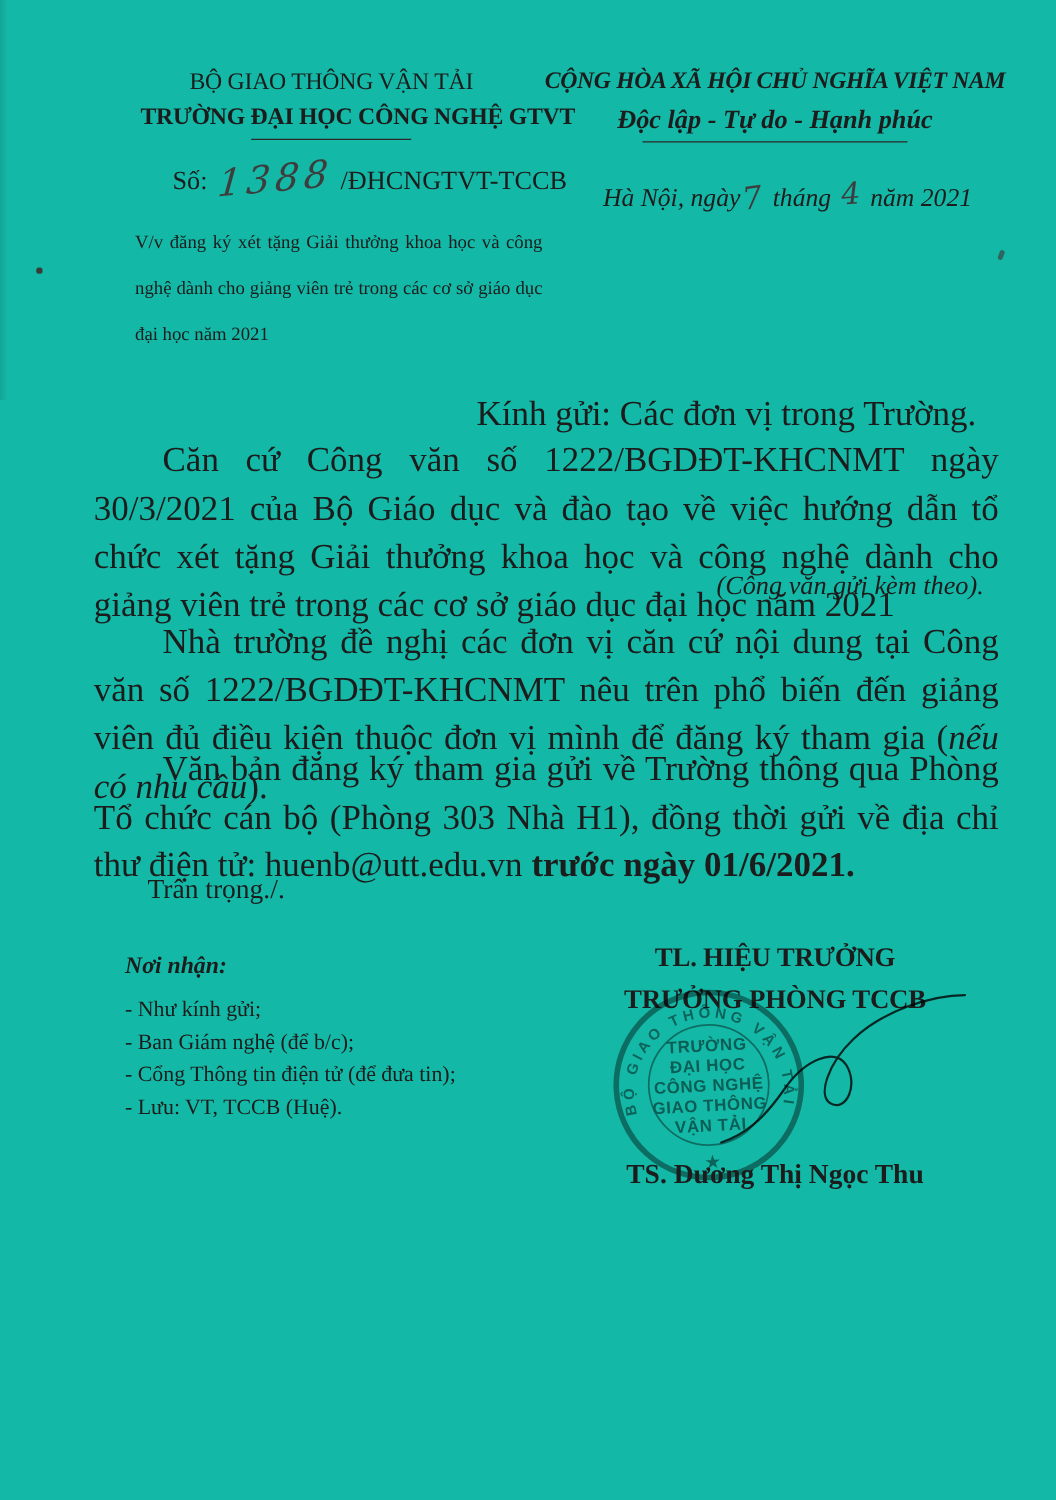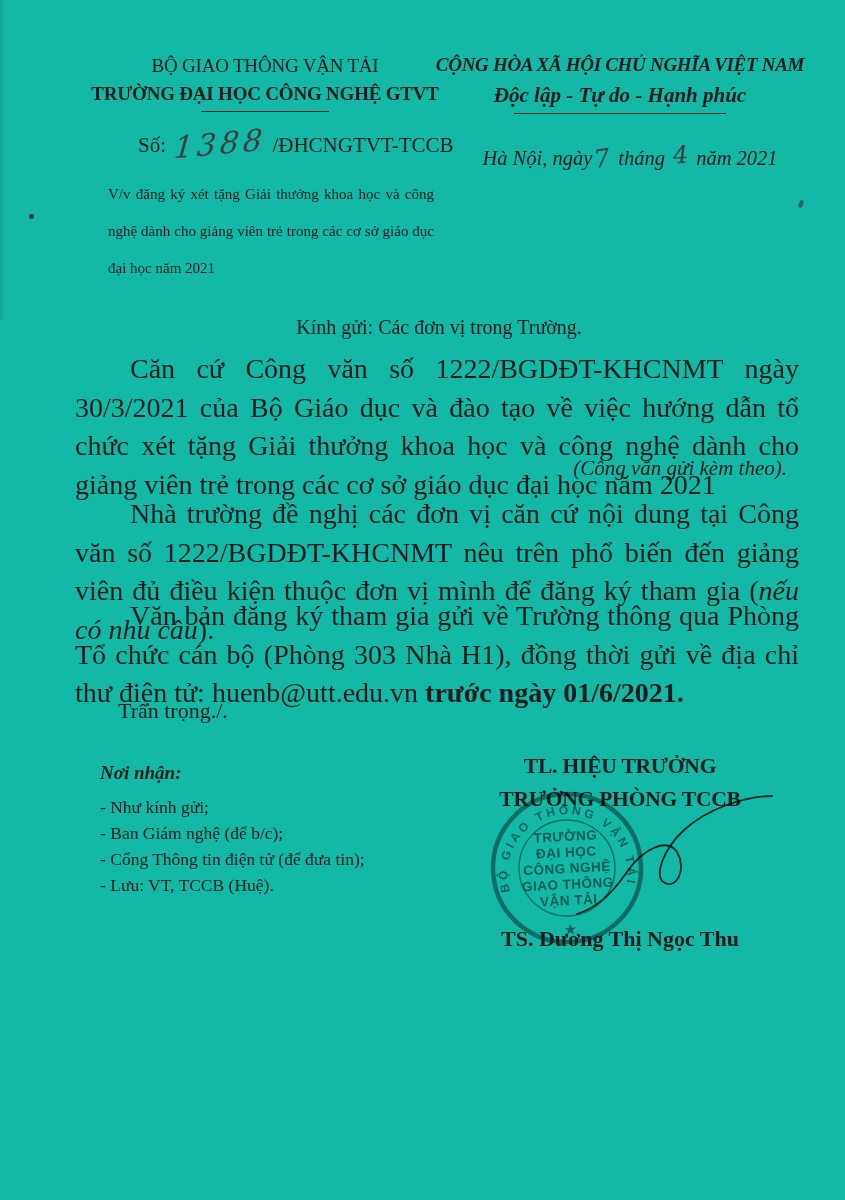--- a/index.html
+++ b/index.html
@@ -6,41 +6,41 @@
   .page{
     position:relative;width:845px;height:1200px;background:#14b8a6;
     font-family:"Liberation Serif","DejaVu Serif",serif;color:#1c1c1c;
     overflow:hidden;margin:0 auto;
   }
   .edge-shade{position:absolute;left:0;top:0;width:6px;height:320px;
     background:linear-gradient(to right,rgba(0,0,0,.10),rgba(0,0,0,0));}
   
   .hdr-left{position:absolute;left:70px;top:52px;width:390px;text-align:center;line-height:28px;}
   .hdr-left .l1{font-size:19px;letter-spacing:-0.2px;}
-  .hdr-left .l2{font-size:19px;font-weight:bold;letter-spacing:-0.2px;}
+  .hdr-left .l2{font-size:19px;font-weight:bold;letter-spacing:-0.2px;text-align:right;}
   .hdr-right{position:absolute;left:420px;top:50px;width:400px;text-align:center;line-height:30px;font-style:italic;}
   .hdr-right .l1{font-size:19px;font-weight:bold;letter-spacing:-0.3px;}
   .hdr-right .l2{font-size:21px;font-weight:bold;}
   .rule{border-bottom:1.7px solid #2a2a2a;margin:3px auto 0;}
   .rule.left{width:128px;}
   .rule.right{width:212px;}
   
   .so-line{position:absolute;left:138px;top:124px;font-size:21px;white-space:nowrap;}
   .handwrit{font-family:"DejaVu Serif",serif;font-style:italic;color:#3d3d3d;display:inline-block;}
   .hw-num{font-size:30px;letter-spacing:4px;transform:rotate(-5deg) skewX(-10deg);margin:0 6px 0 8px;position:relative;top:2px;}
   .date-line{position:absolute;left:445px;top:142px;width:370px;text-align:center;font-style:italic;font-size:20.5px;white-space:nowrap;}
   .hw-day{font-size:25px;transform:rotate(-8deg);margin:0 8px 0 2px;position:relative;top:2px;}
   .hw-mon{font-size:24px;transform:rotate(-4deg);margin:0 8px;position:relative;top:-2px;}
   
   .subject{position:absolute;left:108px;top:176px;width:326px;text-align:justify;font-size:15px;line-height:37px;}
   .speck{position:absolute;background:#3a3a3a;border-radius:2px;}
   .speck.s1{left:29px;top:214px;width:5px;height:5px;}
   .speck.s2{left:799px;top:200px;width:4px;height:8px;transform:rotate(20deg);opacity:.65;}
   
-  .salutation{position:absolute;left:77px;top:316px;width:724px;text-align:center;font-size:20px;}
+  .salutation{position:absolute;left:57px;top:316px;width:724px;text-align:right;font-size:28px;}
   .para{position:absolute;left:75px;width:724px;text-align:justify;font-size:28px;line-height:38.5px;text-indent:55px;}
   .p1{top:350px;}
   .attach{position:absolute;left:63px;top:456px;width:724px;text-align:right;font-style:italic;font-size:21px;}
   .p2{top:495px;}
   .p3{top:597px;}
   .bold{font-weight:bold;}
   .ital{font-style:italic;}
   .closing{position:absolute;left:118px;top:698px;font-size:22px;}
   
   .recipients{position:absolute;left:100px;top:760px;font-size:17.5px;line-height:26px;}

